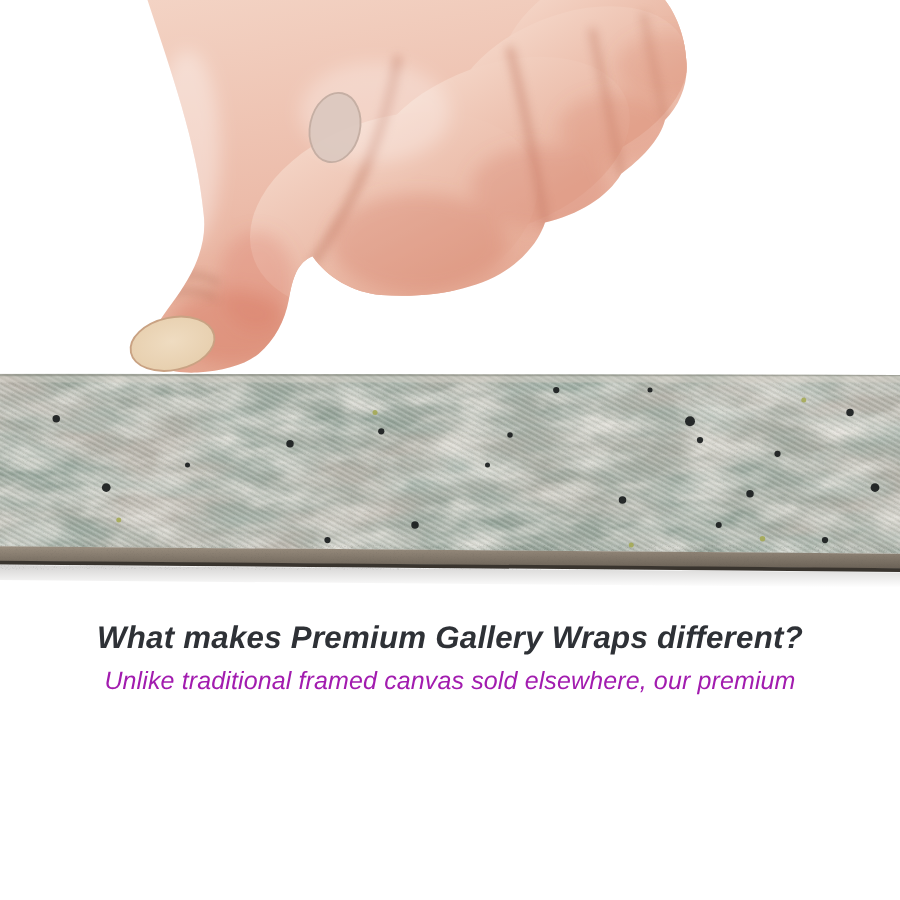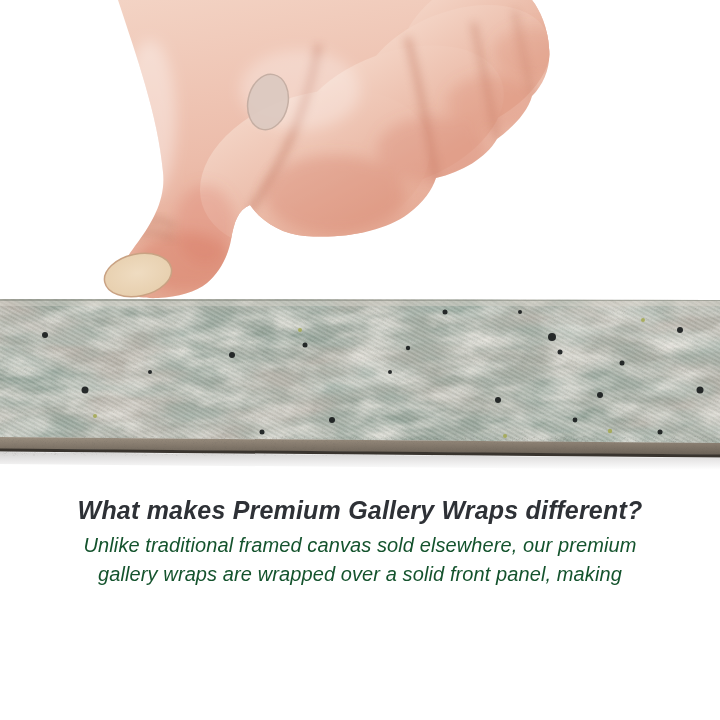--- a/index.html
+++ b/index.html
@@ -11,21 +11,21 @@
   .hand-svg{position:absolute;left:0;top:0;width:720px;height:300px;display:block;}
   .copy{
     position:absolute;left:0;top:496px;width:720px;text-align:center;
     color:#33363a;
   }
   .headline{
     margin:0 0 6px 0;
     font-size:25px;font-style:italic;font-weight:700;letter-spacing:.2px;color:#2e3136;
   }
   .body-line{
-    font-size:20px;font-style:italic;font-weight:400;line-height:29px;color:#14532d;
+    font-size:20px;font-style:italic;font-weight:400;line-height:29px;color:#a21caf;
     letter-spacing:.1px;white-space:nowrap;
   }
 </style>
 </head>
 <body>
 
 <div class="stage">
 
   <svg class="strip-svg" viewBox="0 0 720 180" preserveAspectRatio="none" aria-hidden="true">
     <defs>
@@ -167,16 +167,15 @@
 
       <ellipse cx="268" cy="102" rx="20" ry="28" fill="#dcc9c0" stroke="#c2aca1" stroke-width="1.5" opacity="0.92" transform="rotate(12 268 102)"></ellipse>
     </g>
 
     <ellipse cx="138" cy="275" rx="34" ry="21" fill="url(#nailGrad)" stroke="#c9a283" stroke-width="1.5" transform="rotate(-12 138 275)"></ellipse>
   </svg>
 
   <div class="copy">
     <h2 class="headline">What makes Premium Gallery Wraps different?</h2>
     <div class="body-line">Unlike traditional framed canvas sold elsewhere, our premium</div>
-    <div class="body-line">gallery wraps are wrapped over a solid front panel, making</div>
   </div>
 
 </div>
 
 </body></html>

